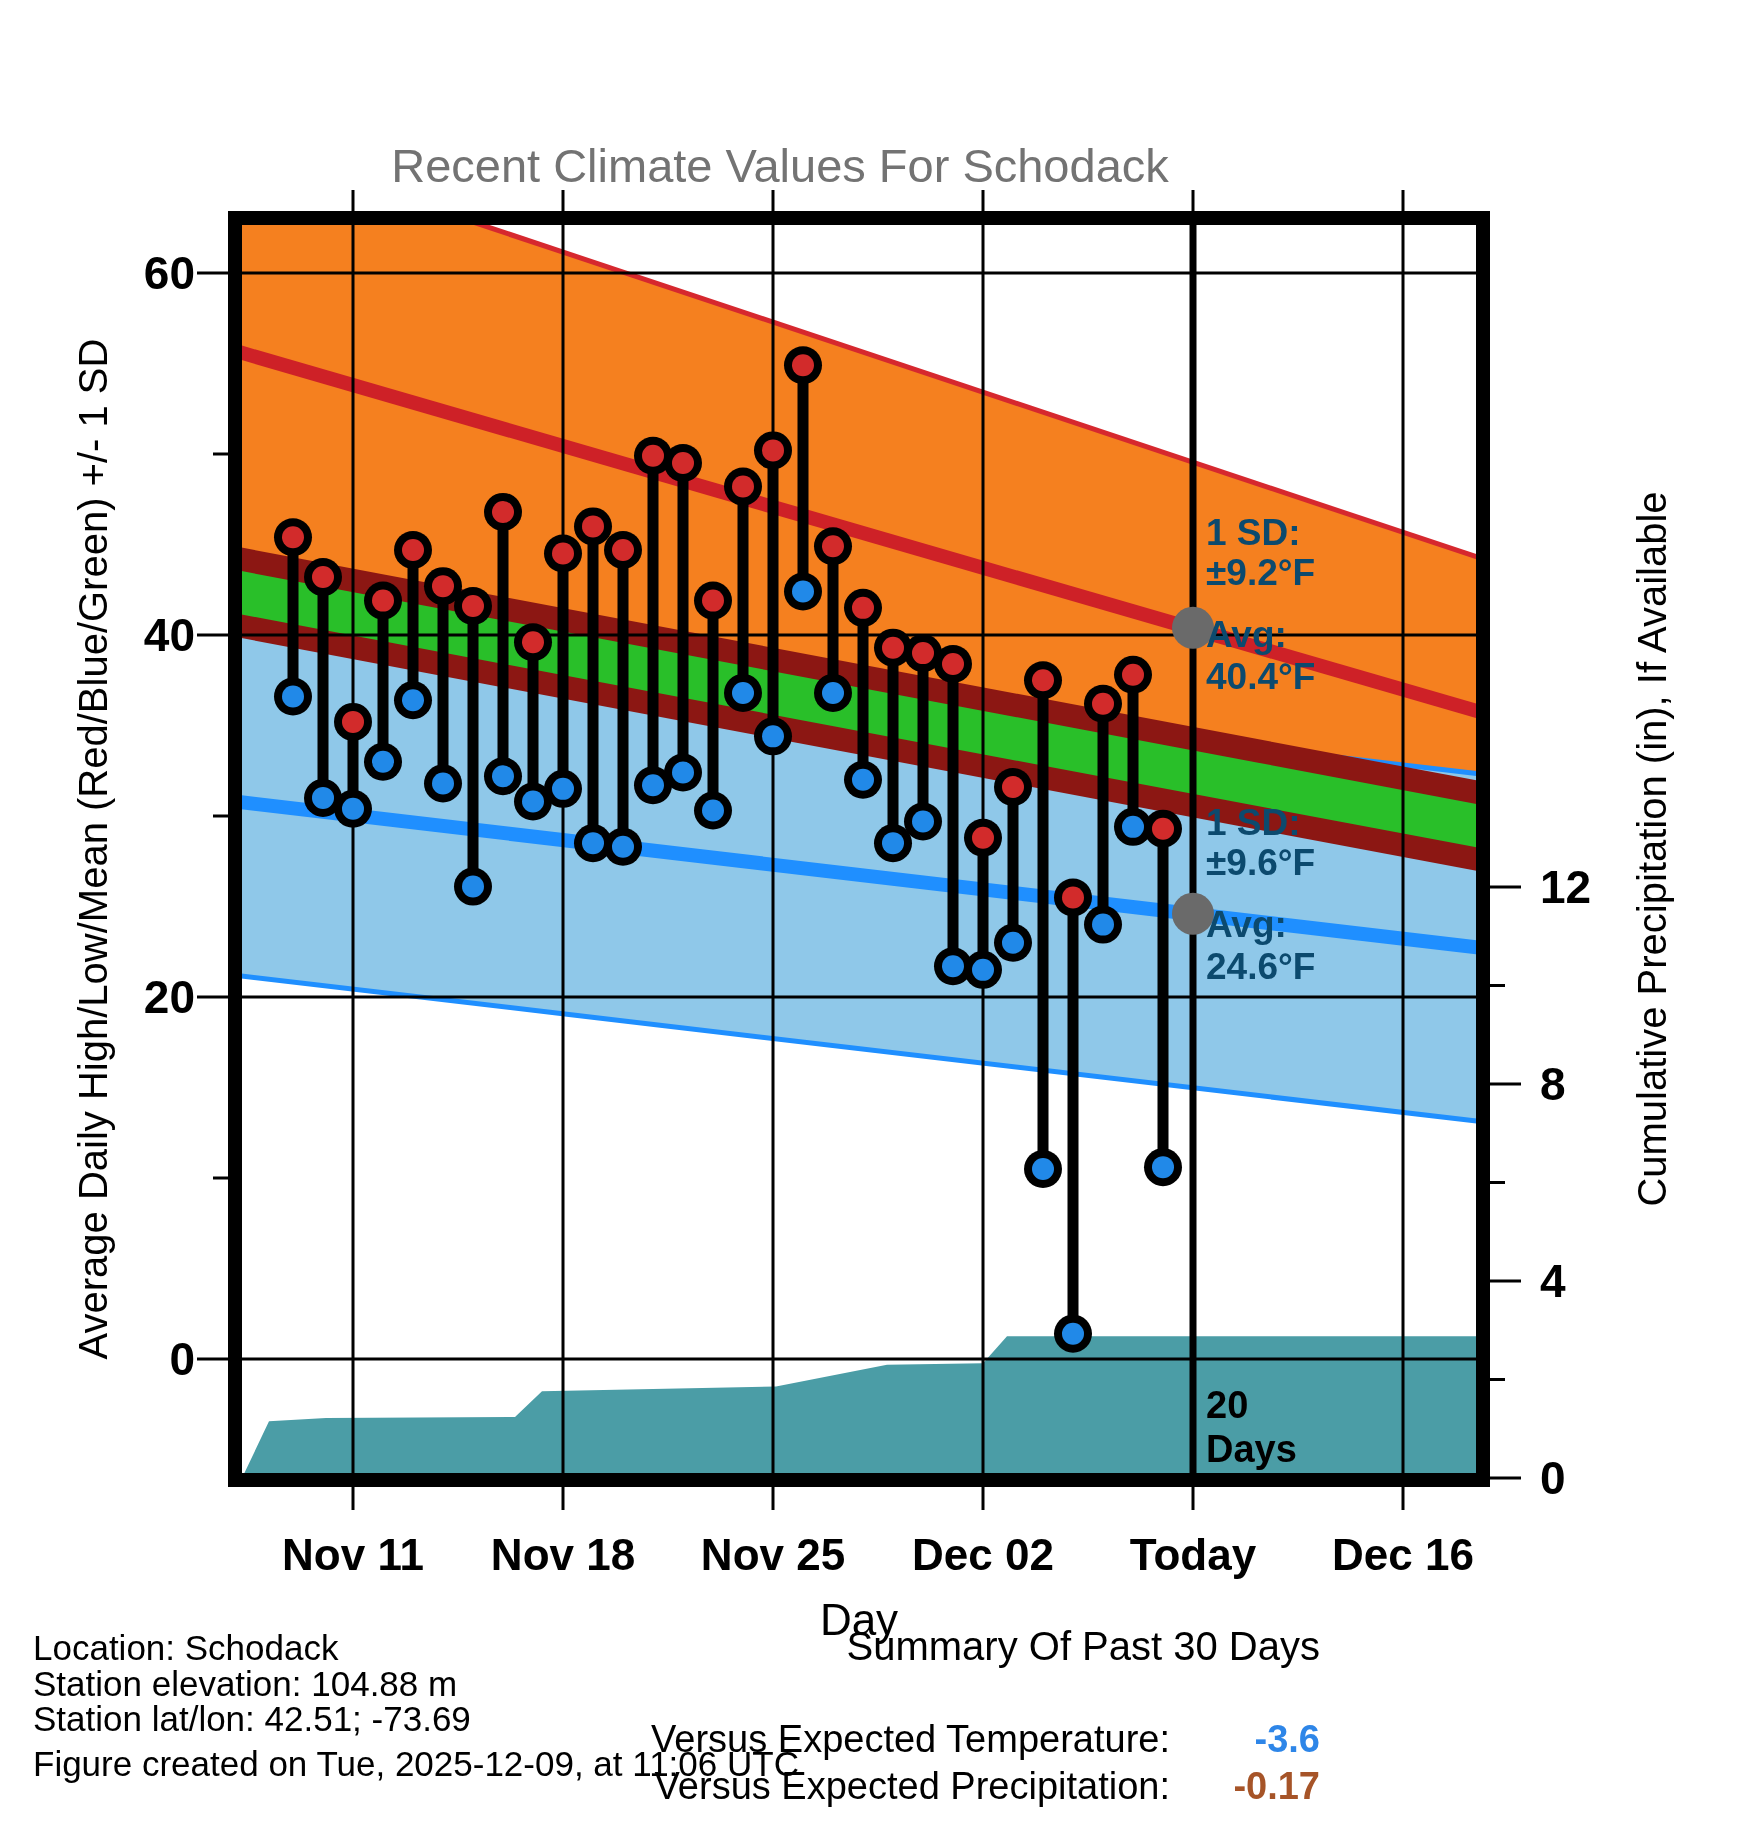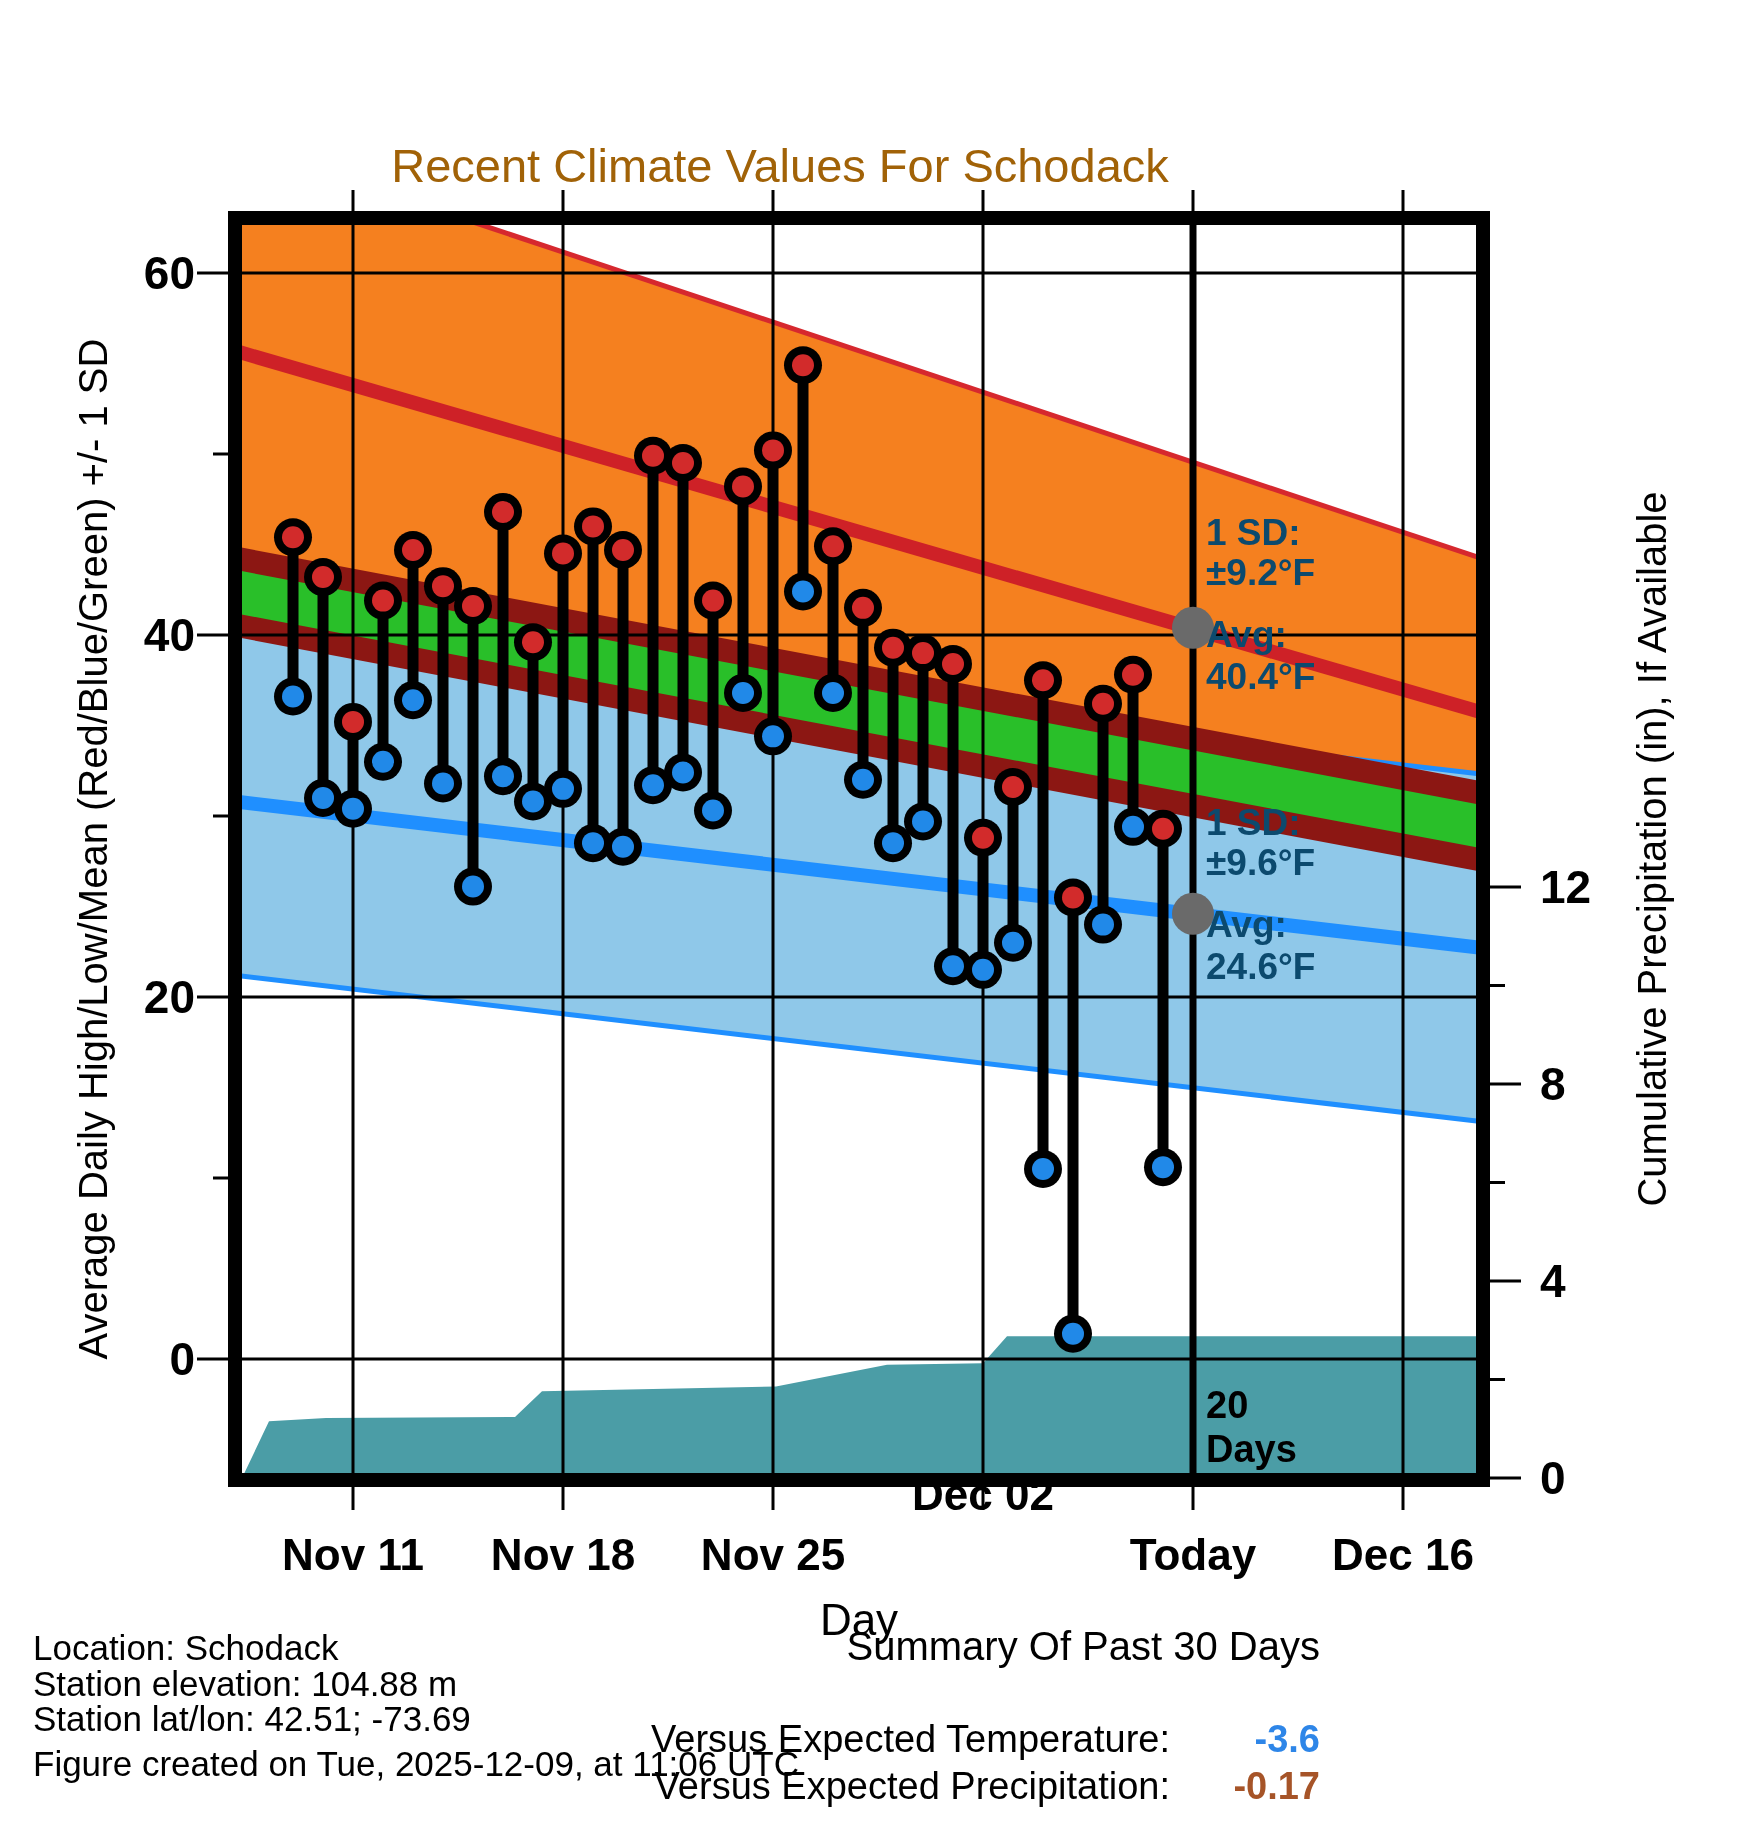--- a/index.html
+++ b/index.html
@@ -1,20 +1,20 @@
 <!DOCTYPE html>
 <html><head>
 <meta charset="utf-8">
 <style>
   html,body{margin:0;padding:0;background:#ffffff;}
   #fig{position:relative;width:1748px;height:1828px;background:#ffffff;
        font-family:"Liberation Sans", sans-serif;overflow:hidden;}
   #chart-svg{position:absolute;left:0;top:0;}
   .abs{position:absolute;white-space:nowrap;}
-  .title{font-size:47px;color:#a16207;}
+  .title{font-size:47px;color:#737373;}
   .axlab{font-size:40px;color:#000;}
   .rot{transform:translate(-50%,-50%) rotate(-90deg);}
   .ytick{font-size:46px;font-weight:700;color:#000;text-align:right;width:100px;}
   .rtick{font-size:46px;font-weight:700;color:#000;}
   .xtick{font-size:44px;font-weight:700;color:#000;transform:translateX(-50%);}
   .ann{font-size:37px;font-weight:700;color:#0c4a6e;}
   .days{font-size:38px;font-weight:700;color:#000;}
   .foot{font-size:35px;color:#000;}
   .sumwrap{left:600px;width:720px;text-align:right;}
   .sumtitle{font-size:40px;color:#000;}
@@ -311,21 +311,21 @@
   <div class="abs ytick" style="left:95px;top:1332px;">0</div>
 
   <div class="abs rtick" style="left:1540px;top:860px;">12</div>
   <div class="abs rtick" style="left:1540px;top:1057px;">8</div>
   <div class="abs rtick" style="left:1540px;top:1254px;">4</div>
   <div class="abs rtick" style="left:1540px;top:1451px;">0</div>
 
   <div class="abs xtick" style="left:353px;top:1530px;">Nov 11</div>
   <div class="abs xtick" style="left:563px;top:1530px;">Nov 18</div>
   <div class="abs xtick" style="left:773px;top:1530px;">Nov 25</div>
-  <div class="abs xtick" style="left:983px;top:1470px;">Dec 02</div>
+  <div class="abs xtick" style="left:983px;top:1530px;">Dec 02</div>
   <div class="abs xtick" style="left:1193px;top:1530px;">Today</div>
   <div class="abs xtick" style="left:1403px;top:1530px;">Dec 16</div>
 
   <div class="abs axlab" style="left:235px;top:1595px;width:1248px;text-align:center;font-size:44px;">Day</div>
 
   <div class="abs ann" style="left:1206px;top:512px;">1 SD:</div>
   <div class="abs ann" style="left:1206px;top:552px;">±9.2°F</div>
   <div class="abs ann" style="left:1206px;top:614px;">Avg:</div>
   <div class="abs ann" style="left:1206px;top:656px;">40.4°F</div>
 

